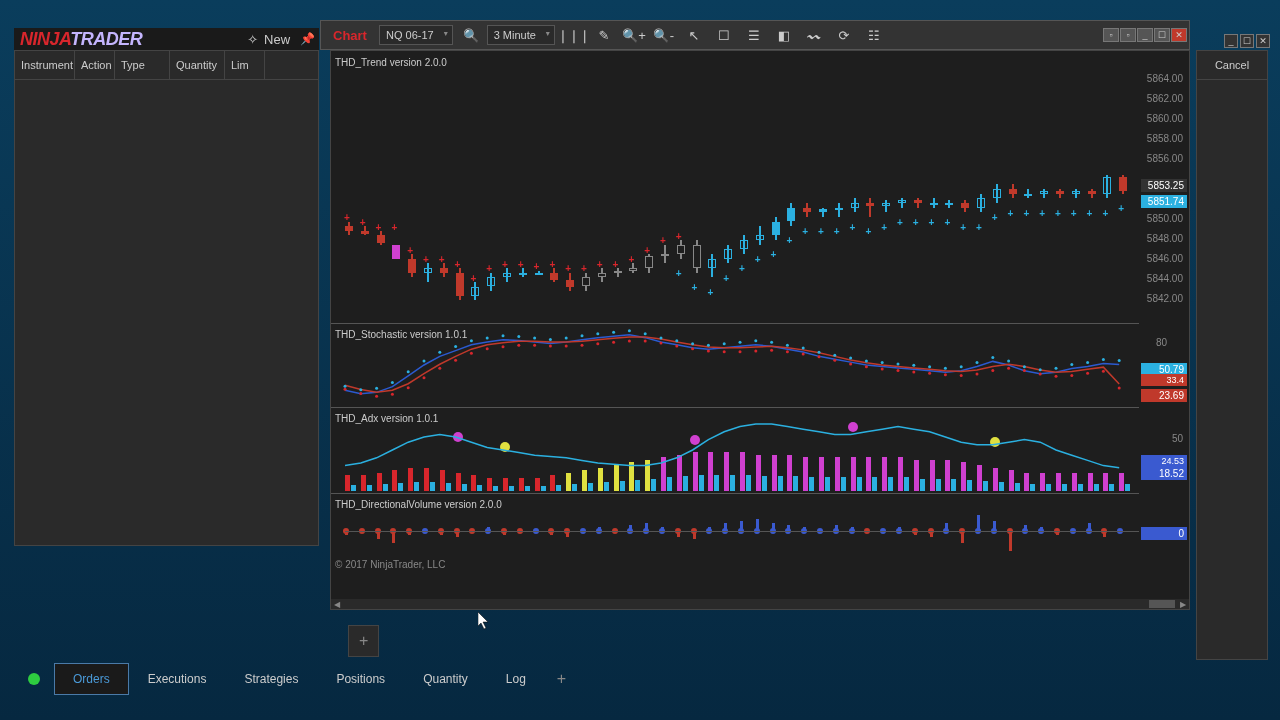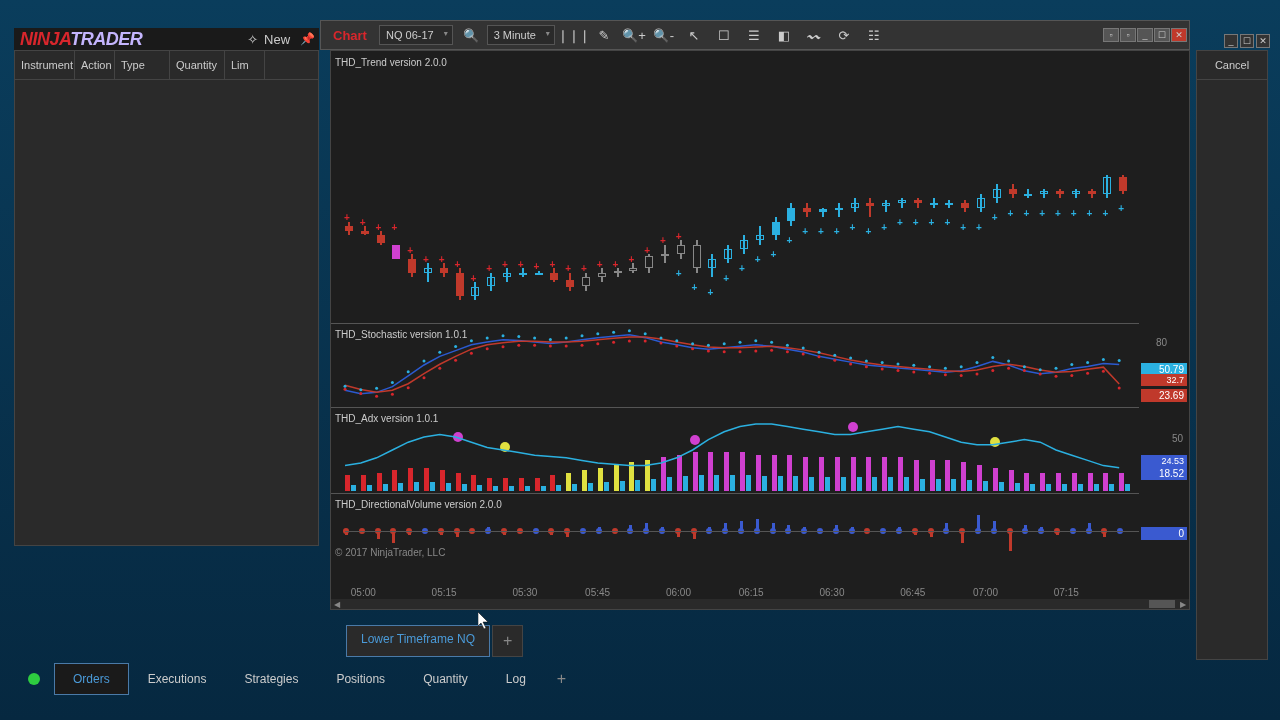--- a/index.html
+++ b/index.html
@@ -125,20 +125,34 @@
   </div>
 </div>
 
 <div class="cancel-panel">
   <div class="cancel-hdr">Cancel</div>
 </div>
 
 <div class="chart-area">
 
   <div class="ind-label" style="top:6px">THD_Trend version 2.0.0</div>
+  <div class="yaxis">
+    <div class="ytick" style="top:22px">5864.00</div>
+    <div class="ytick" style="top:42px">5862.00</div>
+    <div class="ytick" style="top:62px">5860.00</div>
+    <div class="ytick" style="top:82px">5858.00</div>
+    <div class="ytick" style="top:102px">5856.00</div>
+    <div class="price-tag" style="top:128px;background:#333">5853.25</div>
+    <div class="price-tag" style="top:144px;background:#2bb0e0">5851.74</div>
+    <div class="ytick" style="top:162px">5850.00</div>
+    <div class="ytick" style="top:182px">5848.00</div>
+    <div class="ytick" style="top:202px">5846.00</div>
+    <div class="ytick" style="top:222px">5844.00</div>
+    <div class="ytick" style="top:242px">5842.00</div>
+  </div>
 
   <div id="candles">
       <div class="candle dn" style="left:14px;top:0">
       <div class="wick" style="top:170.5px;height:13.928571428571445px"></div>
       <div class="body" style="top:175.14285714285717px;height:4.64285714285711px"></div>
     </div>
       <div class="trail-red" style="left:13px;top:161.21428571428572px">+</div>
       <div class="candle dn" style="left:29.8px;top:0">
       <div class="wick" style="top:175.14285714285717px;height:9.285714285714278px"></div>
       <div class="body" style="top:179.78571428571428px;height:2.785714285715983px"></div>
@@ -384,21 +398,21 @@
       <div class="wick" style="top:124.07142857142858px;height:18.571428571428584px"></div>
       <div class="body" style="top:126.39285714285714px;height:14.021428571430619px"></div>
     </div>
       <div class="trail-blue" style="left:787.2px;top:151.92857142857144px">+</div>
     </div>
 
   <div class="divider" style="top:272px"></div>
   <div class="ind-label" style="top:278px">THD_Stochastic version 1.0.1</div>
   <div class="ytick" style="top:286px;right:22px;position:absolute">80</div>
   <div class="price-tag" style="top:312px;background:#2bb0e0">50.79</div>
-  <div class="price-tag" style="top:323px;background:#c0392b;font-size:9px">32.7</div>
+  <div class="price-tag" style="top:323px;background:#c0392b;font-size:9px">33.4</div>
   <div class="price-tag" style="top:338px;background:#c0392b">23.69</div>
   <svg id="stoch-svg" width="810" height="80" style="position:absolute;top:272px;left:0">
       <polyline class="stoch-line" stroke="#2b5ad0" points="14,67.19999999999999 29.8,70.8 45.6,69.36 61.400000000000006,63.6 77.2,52.800000000000004 93,42 108.80000000000001,33.36 124.60000000000001,27.599999999999998 140.4,21.84 156.20000000000002,18.96 172,16.799999999999997 187.8,17.52 203.60000000000002,18.96 219.4,20.4 235.20000000000002,18.96 251,16.799999999999997 266.8,14.64 282.6,13.2 298.40000000000003,11.76 314.2,14.64 330,18.96 345.8,21.84 361.6,24.72 377.40000000000003,26.160000000000004 393.20000000000005,24.72 409,23.28 424.8,21.84 440.6,23.28 456.40000000000003,26.160000000000004 472.20000000000005,29.04 488,33.36 503.8,36.239999999999995 519.6,39.120000000000005 535.4,42 551.2,43.44 567,44.88 582.8000000000001,46.32000000000001 598.6,47.76 614.4,49.199999999999996 630.2,47.76 646,43.44 661.8000000000001,38.4 677.6,42 693.4,47.76 709.2,50.64 725,49.199999999999996 740.8000000000001,45.6 756.6,43.44 772.4000000000001,40.56 788.2,41.4312"></polyline>
      <polyline class="stoch-line" stroke="#c0392b" points="14,62.160000000000004 29.8,66.47999999999999 45.6,69.36 61.400000000000006,67.19999999999999 77.2,60.72 93,50.64 108.80000000000001,41.28 124.60000000000001,33.36 140.4,26.160000000000004 156.20000000000002,21.84 172,19.68 187.8,18.240000000000002 203.60000000000002,18.240000000000002 219.4,18.96 235.20000000000002,18.96 251,18.240000000000002 266.8,16.799999999999997 282.6,15.36 298.40000000000003,13.92 314.2,13.92 330,16.080000000000002 345.8,18.96 361.6,21.84 377.40000000000003,24 393.20000000000005,24.72 409,24.72 424.8,24 440.6,23.28 456.40000000000003,24.72 472.20000000000005,26.88 488,29.76 503.8,33.36 519.6,36.96 535.4,39.839999999999996 551.2,42 567,43.44 582.8000000000001,44.88 598.6,46.32000000000001 614.4,47.76 630.2,48.48 646,47.04 661.8000000000001,43.44 677.6,41.28 693.4,43.44 709.2,47.04 725,49.199999999999996 740.8000000000001,48.48 756.6,46.32000000000001 772.4000000000001,44.160000000000004 788.2,60.9432"></polyline>
       <circle cx="14" cy="63.19999999999999" r="1.5" fill="#2bb0e0"></circle>
       <circle cx="29.8" cy="66.8" r="1.5" fill="#2bb0e0"></circle>
       <circle cx="45.6" cy="65.36" r="1.5" fill="#2bb0e0"></circle>
       <circle cx="61.400000000000006" cy="59.6" r="1.5" fill="#2bb0e0"></circle>
       <circle cx="77.2" cy="48.800000000000004" r="1.5" fill="#2bb0e0"></circle>
       <circle cx="93" cy="38" r="1.5" fill="#2bb0e0"></circle>
@@ -714,44 +728,31 @@
       <div style="position:absolute;left:738.8000000000001px;top:25px;width:6px;height:6px;border-radius:50%;background:#3a5ad0"></div>
       <div class="dv-bar" style="left:756.6px;top:20px;height:8px;background:#3a5ad0"></div>
       <div style="position:absolute;left:754.6px;top:25px;width:6px;height:6px;border-radius:50%;background:#3a5ad0"></div>
       <div class="dv-bar" style="left:772.4000000000001px;top:28px;height:6px;background:#c0392b"></div>
       <div style="position:absolute;left:770.4000000000001px;top:25px;width:6px;height:6px;border-radius:50%;background:#c0392b"></div>
       <div class="dv-bar" style="left:788.2px;top:28px;height:0px;background:#3a5ad0"></div>
       <div style="position:absolute;left:786.2px;top:25px;width:6px;height:6px;border-radius:50%;background:#3a5ad0"></div>
     </div>
   <div style="position:absolute;top:480px;left:14px;right:50px;height:1px;background:#555"></div>
 
-  <div class="copyright" style="top:496px">© 2017 NinjaTrader, LLC</div>
-
-  <div class="xaxis">
-    <div class="xtick" style="left:4%">05:00</div>
-    <div class="xtick" style="left:14%">05:15</div>
-    <div class="xtick" style="left:24%">05:30</div>
-    <div class="xtick" style="left:33%">05:45</div>
-    <div class="xtick" style="left:43%">06:00</div>
-    <div class="xtick" style="left:52%">06:15</div>
-    <div class="xtick" style="left:62%">06:30</div>
-    <div class="xtick" style="left:72%">06:45</div>
-    <div class="xtick" style="left:81%">07:00</div>
-    <div class="xtick" style="left:91%">07:15</div>
-  </div>
+  <div class="copyright" style="top:508px">© 2017 NinjaTrader, LLC</div>
+
 
   <div class="hscroll">
     <div class="arr">◀</div>
     <div class="thumb"></div>
     <div class="arr" style="margin-left:auto">▶</div>
   </div>
 </div>
 
 <div class="chart-tabs">
-  <div class="chart-tab">Lower Timeframe NQ</div>
   <div class="chart-tab-add">+</div>
 </div>
 
 <div class="bottom-tabs">
   <div class="status-dot"></div>
   <div class="btab active">Orders</div>
   <div class="btab">Executions</div>
   <div class="btab">Strategies</div>
   <div class="btab">Positions</div>
   <div class="btab">Quantity</div>

